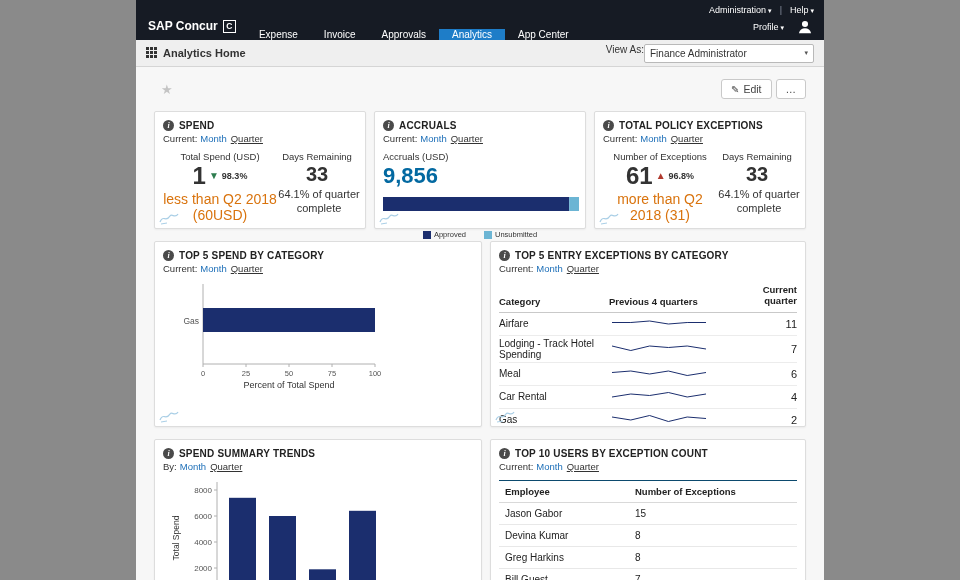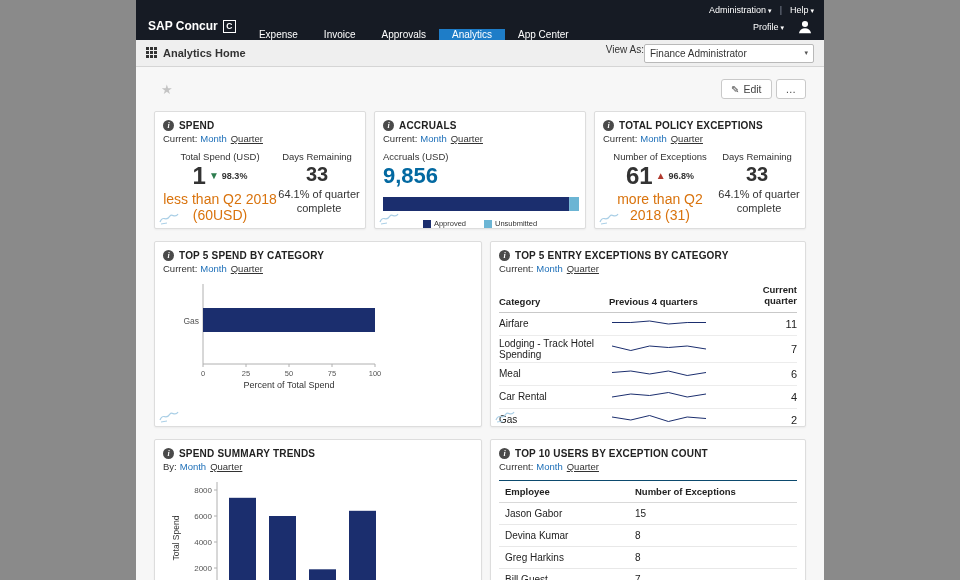--- a/index.html
+++ b/index.html
@@ -60,21 +60,21 @@
   .big-val{font-size:24px;font-weight:bold;color:#333;line-height:1.05}
   .arrow-down{color:#2e7d4f;font-size:10px}
   .arrow-up{color:#b03a2e;font-size:10px}
   .delta{font-size:9px;font-weight:bold;color:#333}
   .note-orange{font-size:14px;color:#d9730d;margin-top:3px}
   .days-val{font-size:20px;font-weight:bold;color:#333;margin-top:1px}
   .days-note{font-size:11px;color:#333;width:84px;margin:2px auto 0;line-height:1.25}
 
   .acc-label{font-size:9.5px;color:#333;margin-top:7px}
   .acc-val{font-size:22px;font-weight:bold;color:#0369a1;margin:1px 0 8px}
-  .legend{display:flex;justify-content:center;gap:18px;margin-top:4px;font-size:7.5px;color:#333}
+  .legend{display:flex;justify-content:center;gap:18px;margin-top:15px;font-size:7.5px;color:#333}
   .legend-item{display:flex;align-items:center;gap:3px}
   .sw{width:8px;height:8px;display:inline-block}
 
   .spendcat-body{display:flex;align-items:center;margin-top:4px}
   .gauge-wrap{width:90px;text-align:center}
 
   .etable{margin-top:8px}
   .ehead{display:grid;grid-template-columns:110px 1fr 52px;font-size:9.5px;font-weight:bold;color:#222;border-bottom:1px solid #c9c9c9;padding:2px 0 5px;align-items:end}
   .ehead .col-current{text-align:right;line-height:1.2}
   .erow{display:grid;grid-template-columns:110px 1fr 52px;align-items:center;padding:2px 0;border-bottom:1px solid #ececec;font-size:10px;color:#222;min-height:17px}

